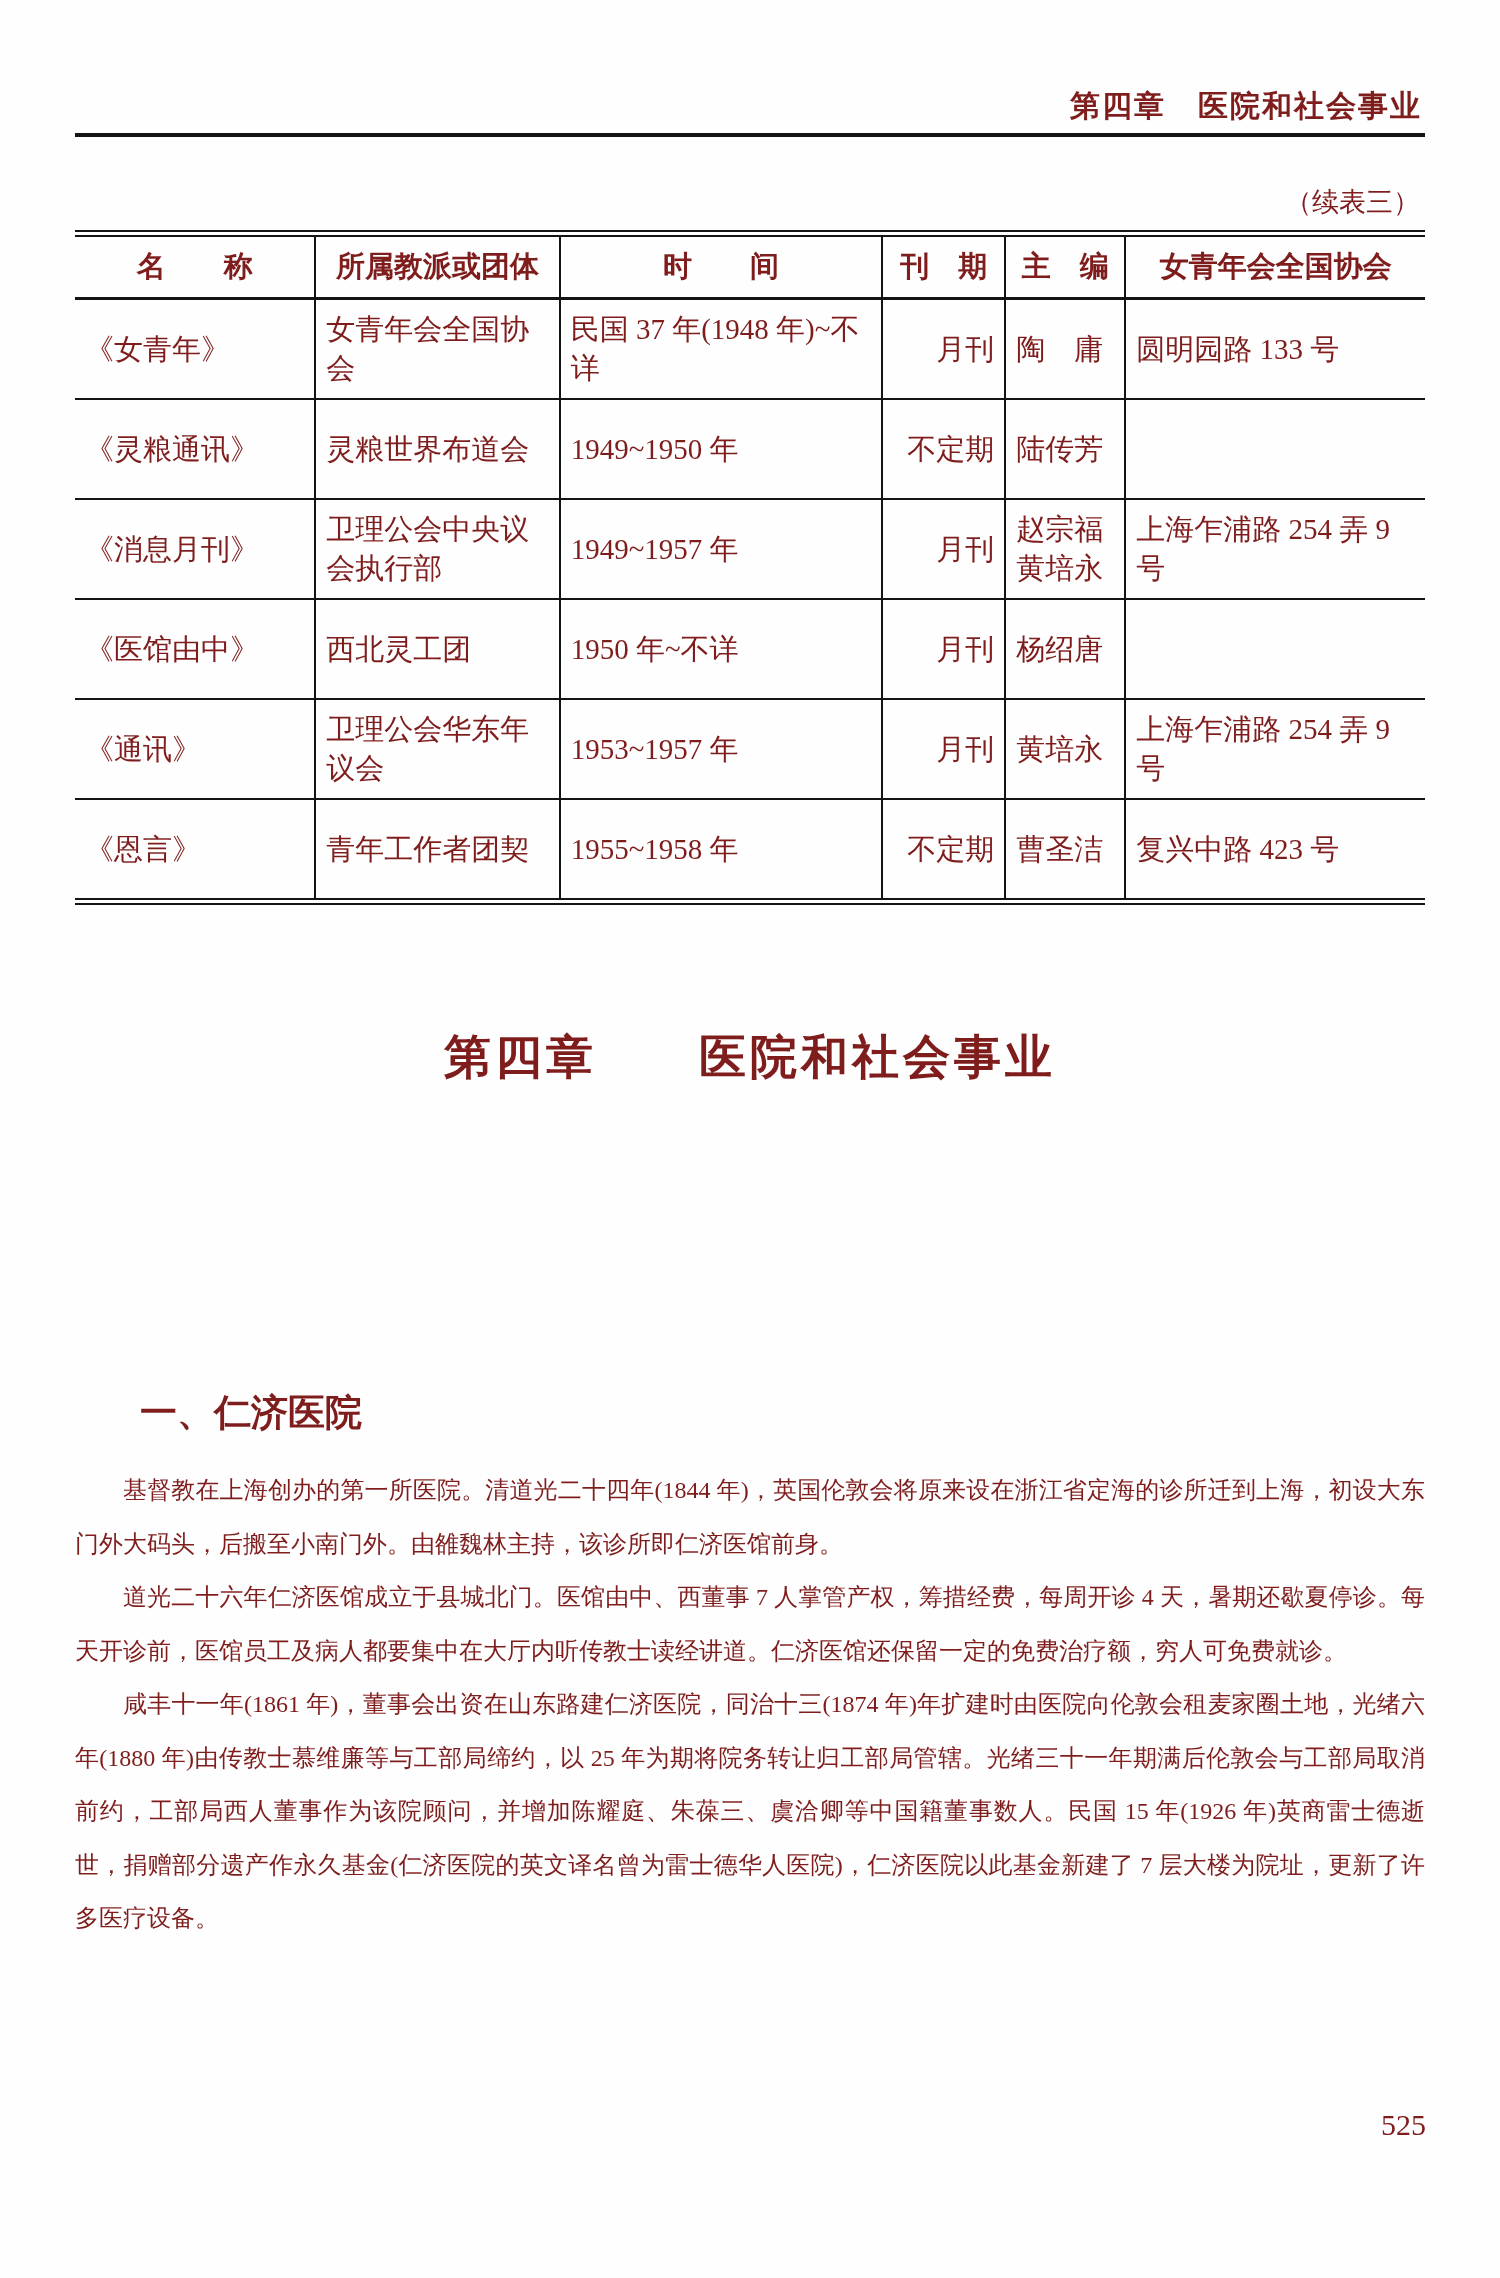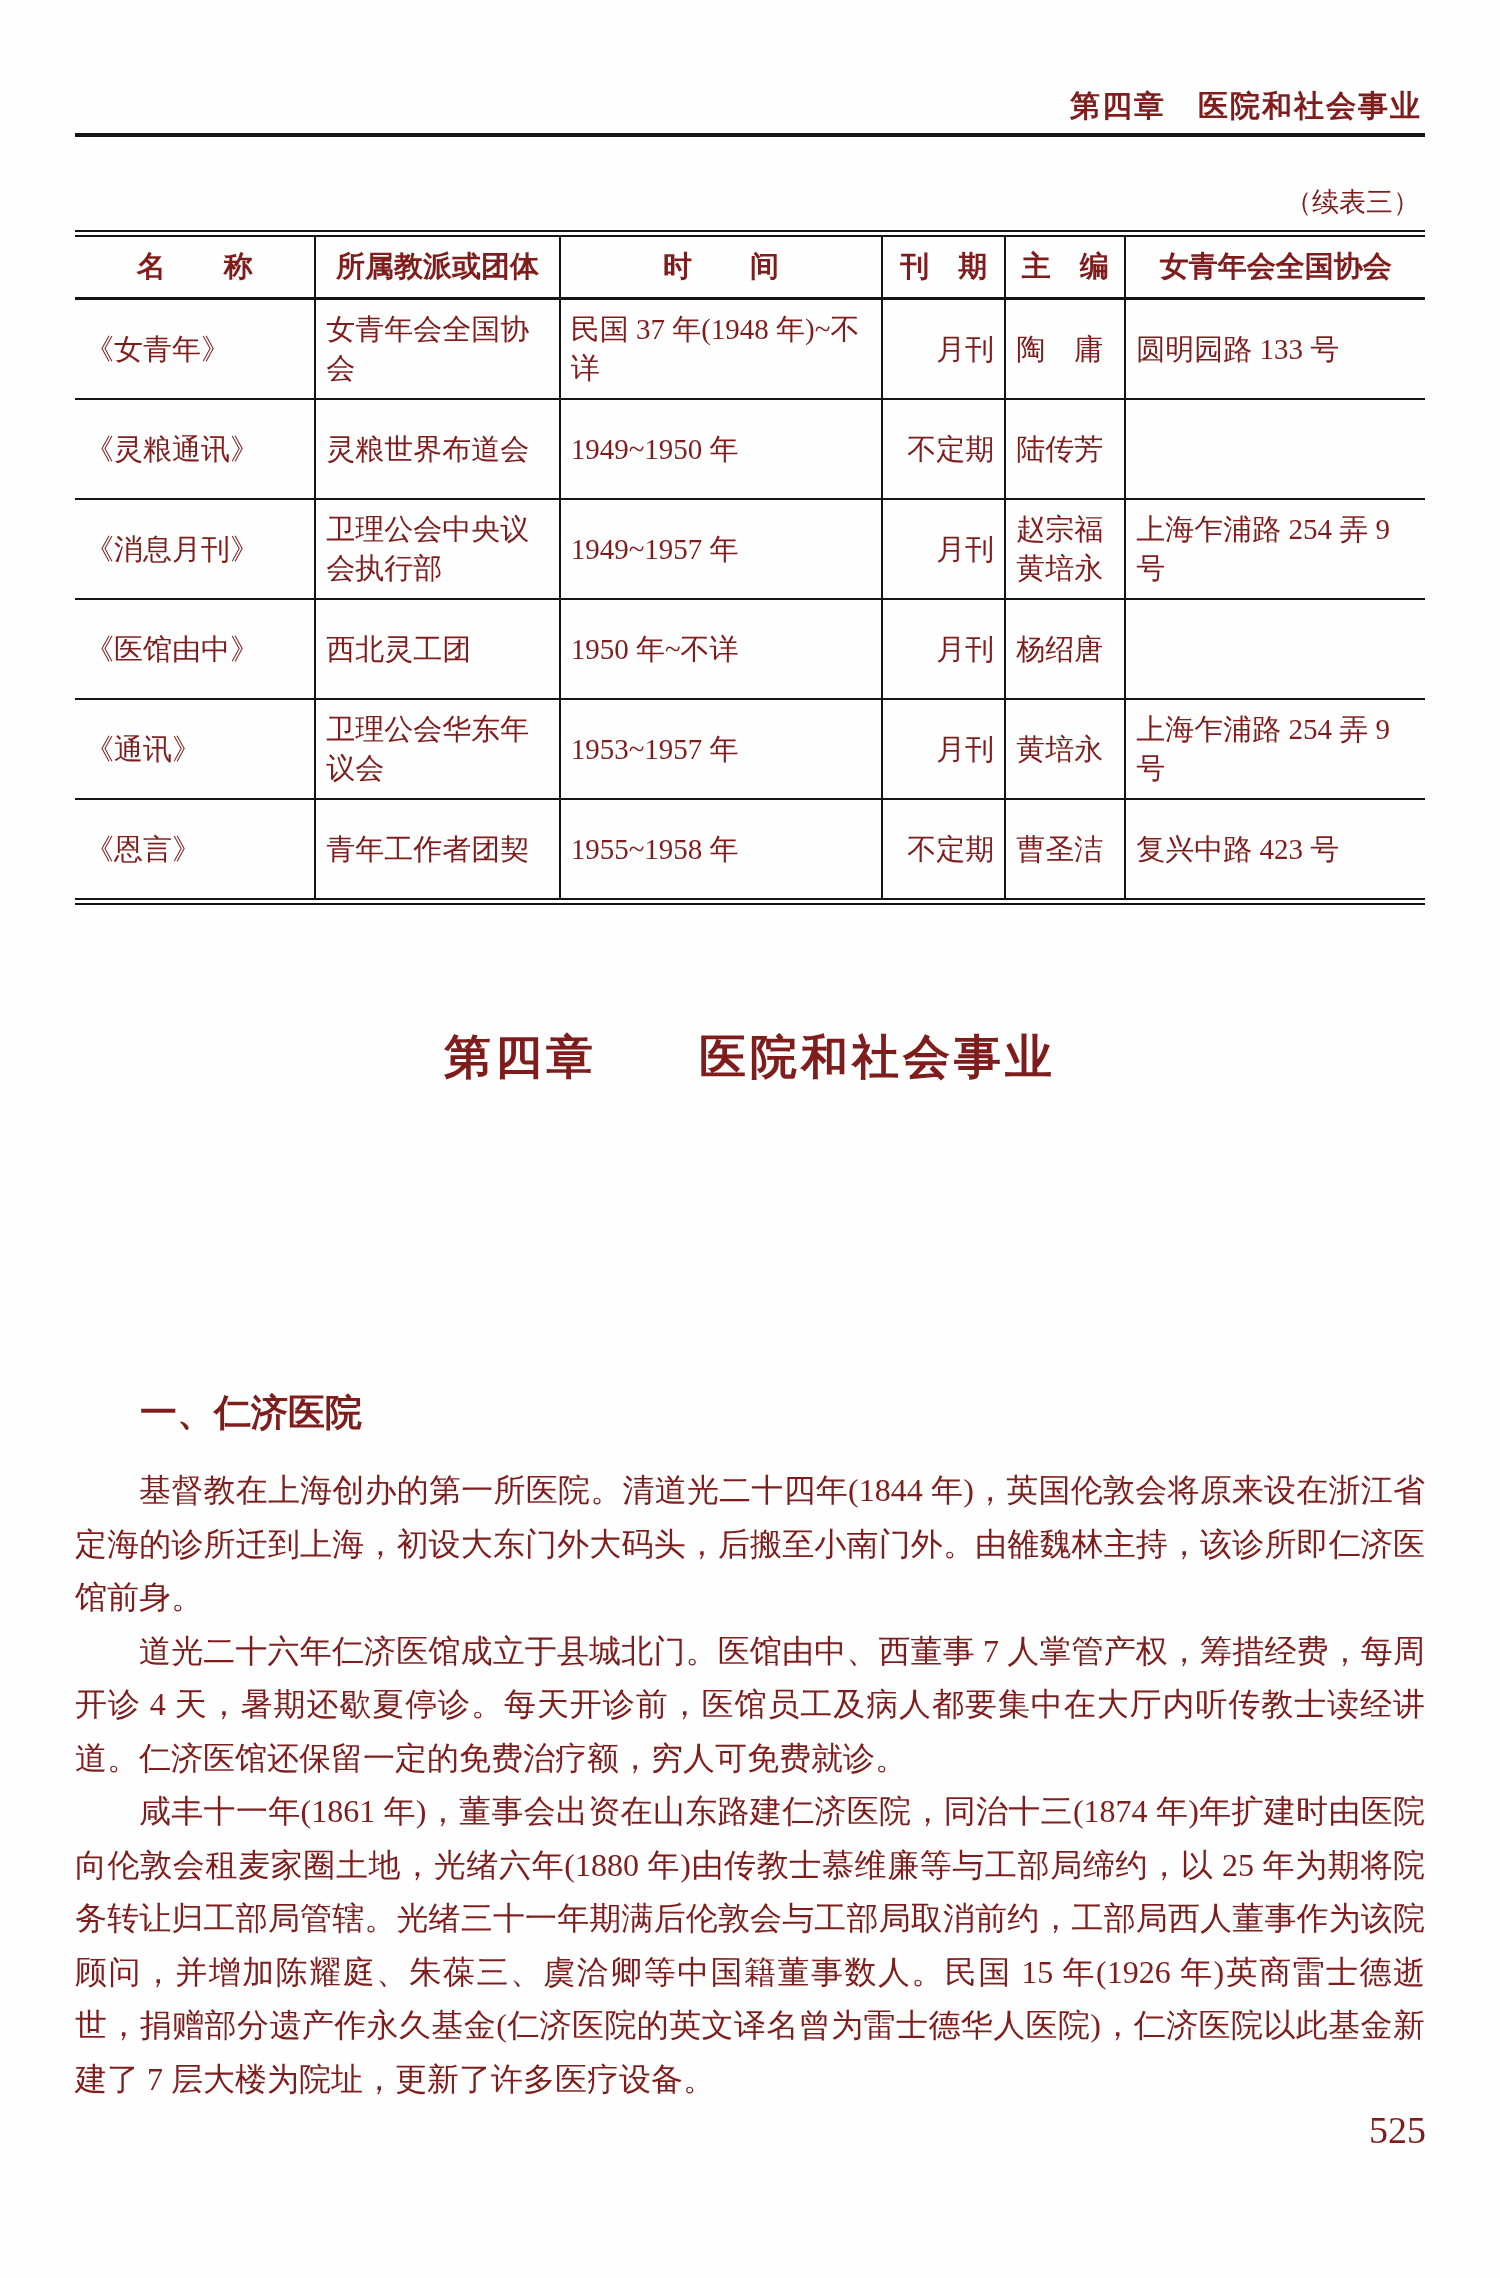--- a/index.html
+++ b/index.html
@@ -118,35 +118,35 @@
     font-size: 37px;
     white-space: nowrap;
   }
 
   
   .body-text {
     position: absolute;
     top: 1464px;
     left: 75px;
     width: 1350px;
-    font-size: 32px;
+    font-size: 24px;
     line-height: 53.5px;
     text-align: justify;
   }
   .body-text p {
     margin: 0;
     text-indent: 2em;
   }
 
   
   .page-number {
     position: absolute;
     top: 2108px;
     right: 74px;
-    font-size: 38px;
+    font-size: 30px;
   }
 </style>
 </head>
 <body>
 
 <div class="page">
 
   <div class="running-header">第四章　医院和社会事业</div>
   <div class="header-rule"></div>
 

